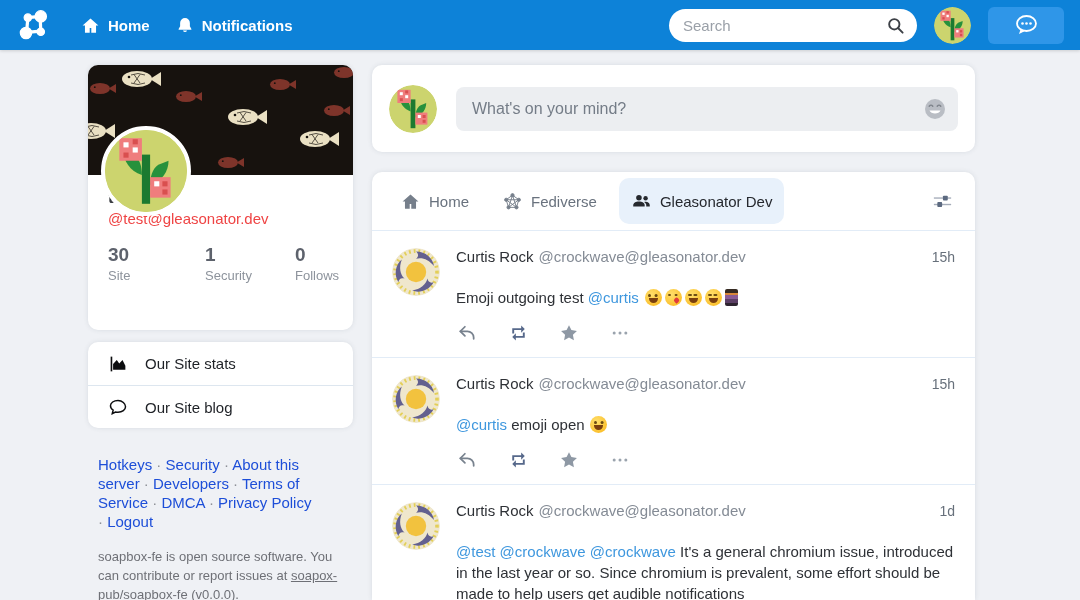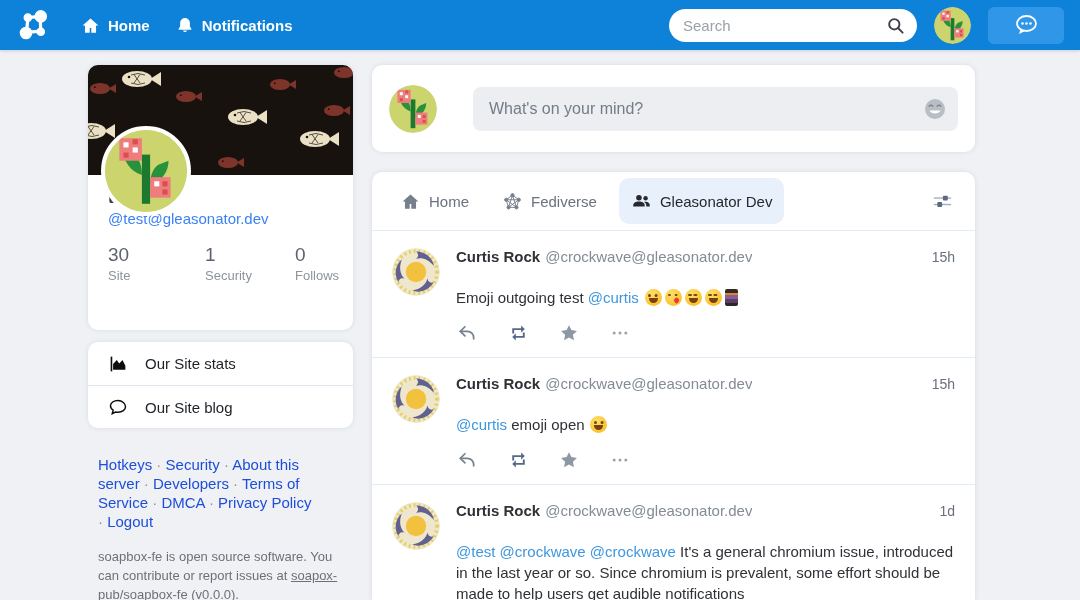--- a/index.html
+++ b/index.html
@@ -24,60 +24,60 @@
   
   .content{display:flex;gap:19px;padding:15px 0 0 88px;height:550px}
   .card{background:#fff;border-radius:10px;box-shadow:0 0 5px rgba(60,70,90,.12)}
 
   
   .sidebar{width:265px;flex:none}
   .profile-card{overflow:hidden;position:relative;height:265px}
   .banner{display:block;width:100%;height:110px;cursor:pointer}
   .profile-avatar{position:absolute;left:13px;top:61px;width:90px;height:90px;border-radius:50%;border:4px solid #fff;overflow:hidden;background:#ccd46e;cursor:pointer}
   .profile-name{margin:13px 0 0 20px;font-size:17px;font-weight:700;color:#3a3d42}
-  .profile-handle{margin:2px 0 0 20px;font-size:15px;color:#3b82f6}
+  .profile-handle{margin:2px 0 0 20px;font-size:15px;color:#ef4444}
   .profile-stats{display:flex;margin:17px 0 0 20px}
   .stat{cursor:pointer}
   .stat:nth-child(1){width:97px}
   .stat:nth-child(2){width:90px}
-  .stat-val{font-size:19px;font-weight:400;color:#5d626c}
+  .stat-val{font-size:19px;font-weight:700;color:#5d626c}
   .stat-label{font-size:13px;color:#8d939c;margin-top:2px}
   .site-card{margin-top:12px}
   .site-row{display:flex;align-items:center;gap:17px;height:43px;padding:10px 20px;font-size:15px;color:#1e2126;cursor:pointer}
   .site-row + .site-row{border-top:1px solid #dde6ef}
   .site-row .icn{color:#0c0d0f}
   .footer{margin-top:27px;padding-left:10px}
   .footer-links{width:222px;font-size:15px;line-height:19px;color:#8d9097}
   .footer-links a{color:#1d4ed8;text-decoration:none;cursor:pointer}
   .footer-about{margin-top:16px;width:254px;font-size:13px;line-height:19px;color:#6e7076}
   .footer-about a{color:#6e7076;text-decoration:underline;cursor:pointer}
 
   
   .main{width:603px;flex:none;display:flex;flex-direction:column;height:535px}
-  .compose-card{height:87px;display:flex;align-items:center;padding:0 17px;gap:36px;flex:none}
+  .compose-card{height:87px;display:flex;align-items:center;padding:0 17px;gap:19px;flex:none}
   .compose-avatar{width:48px;height:48px;border-radius:50%;overflow:hidden;flex:none;cursor:pointer}
   .compose-field{position:relative;flex:1}
   .compose-input{width:100%;height:44px;border:none;border-radius:8px;background:#eceef1;padding:0 46px 0 16px;font-size:16px;font-family:inherit;outline:none;color:#444}
   .compose-input::placeholder{color:#747c87}
   .compose-emoji{position:absolute;right:12px;top:11px;cursor:pointer}
 
   .timeline-card{margin-top:20px;flex:1;border-radius:10px 10px 0 0;overflow:hidden;display:flex;flex-direction:column}
   .tabbar{display:flex;align-items:center;height:58px;padding:0 12px;flex:none}
   .tab{display:flex;align-items:center;gap:9px;padding:14px 12px;font-size:15px;color:#69727e;cursor:pointer;border-radius:10px;margin:0 5px;white-space:nowrap}
   .tab .icn{color:#767f8b}
   .tab.active{background:#e8f1fb;color:#25282e}
   .tab.active .icn{color:#26292e}
   .filter-btn{margin-left:auto;margin-right:10px;cursor:pointer;background:none;border:none;color:#5c6a80;line-height:0}
 
   .posts{flex:1;overflow:hidden}
   .post{border-top:1px solid #e2ecf7;padding:17px 20px 13px;display:flex;gap:16px}
   .post-avatar{width:48px;height:48px;border-radius:50%;flex:none;cursor:pointer;overflow:hidden}
   .post-body{flex:1;min-width:0}
   .post-head{display:flex;align-items:baseline;gap:5px;font-size:15px}
-  .post-author{font-weight:700;color:#2e3136;cursor:pointer}
+  .post-author{font-weight:400;color:#2e3136;cursor:pointer}
   .post-handle{color:#848b95;white-space:nowrap;overflow:hidden}
   .post-time{margin-left:auto;color:#67707b;font-size:14px;flex:none;cursor:pointer}
   .post-content{margin-top:22px;font-size:15px;line-height:21px;color:#2e3136}
   .mention{color:#3e97de;text-decoration:none;cursor:pointer}
   .post-actions{margin-top:14px;display:flex;gap:29px}
   .act{background:none;border:none;cursor:pointer;width:22px;height:22px;padding:0;line-height:0}
   .act[data-name="reply-button"]{color:#78828e}
   .act[data-name="repost-button"]{color:#56688a}
   .act[data-name="favourite-button"]{color:#8e98a4}
   .act[data-name="more-button"]{color:#9aa3ad}

